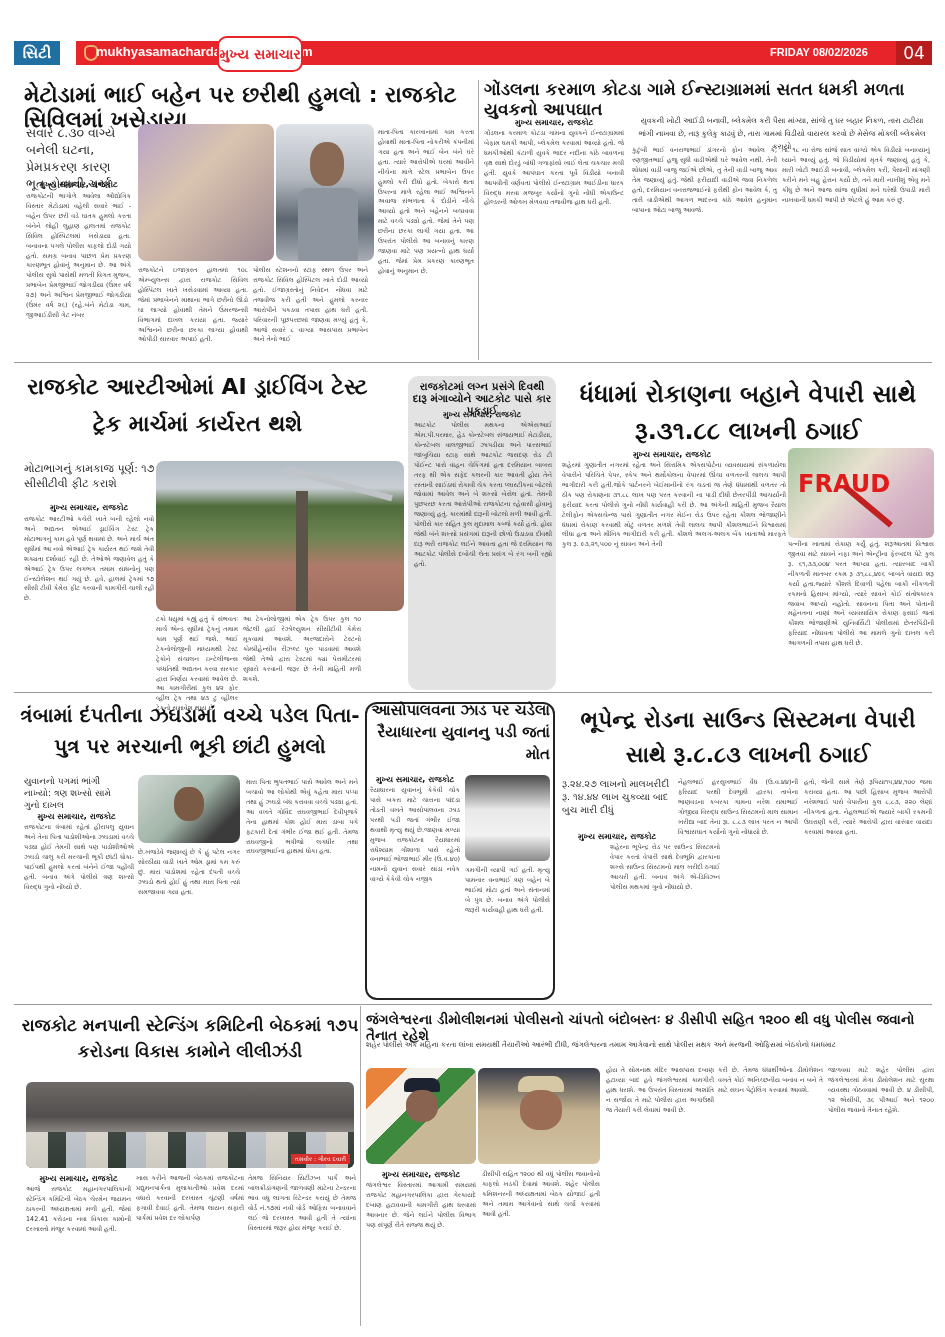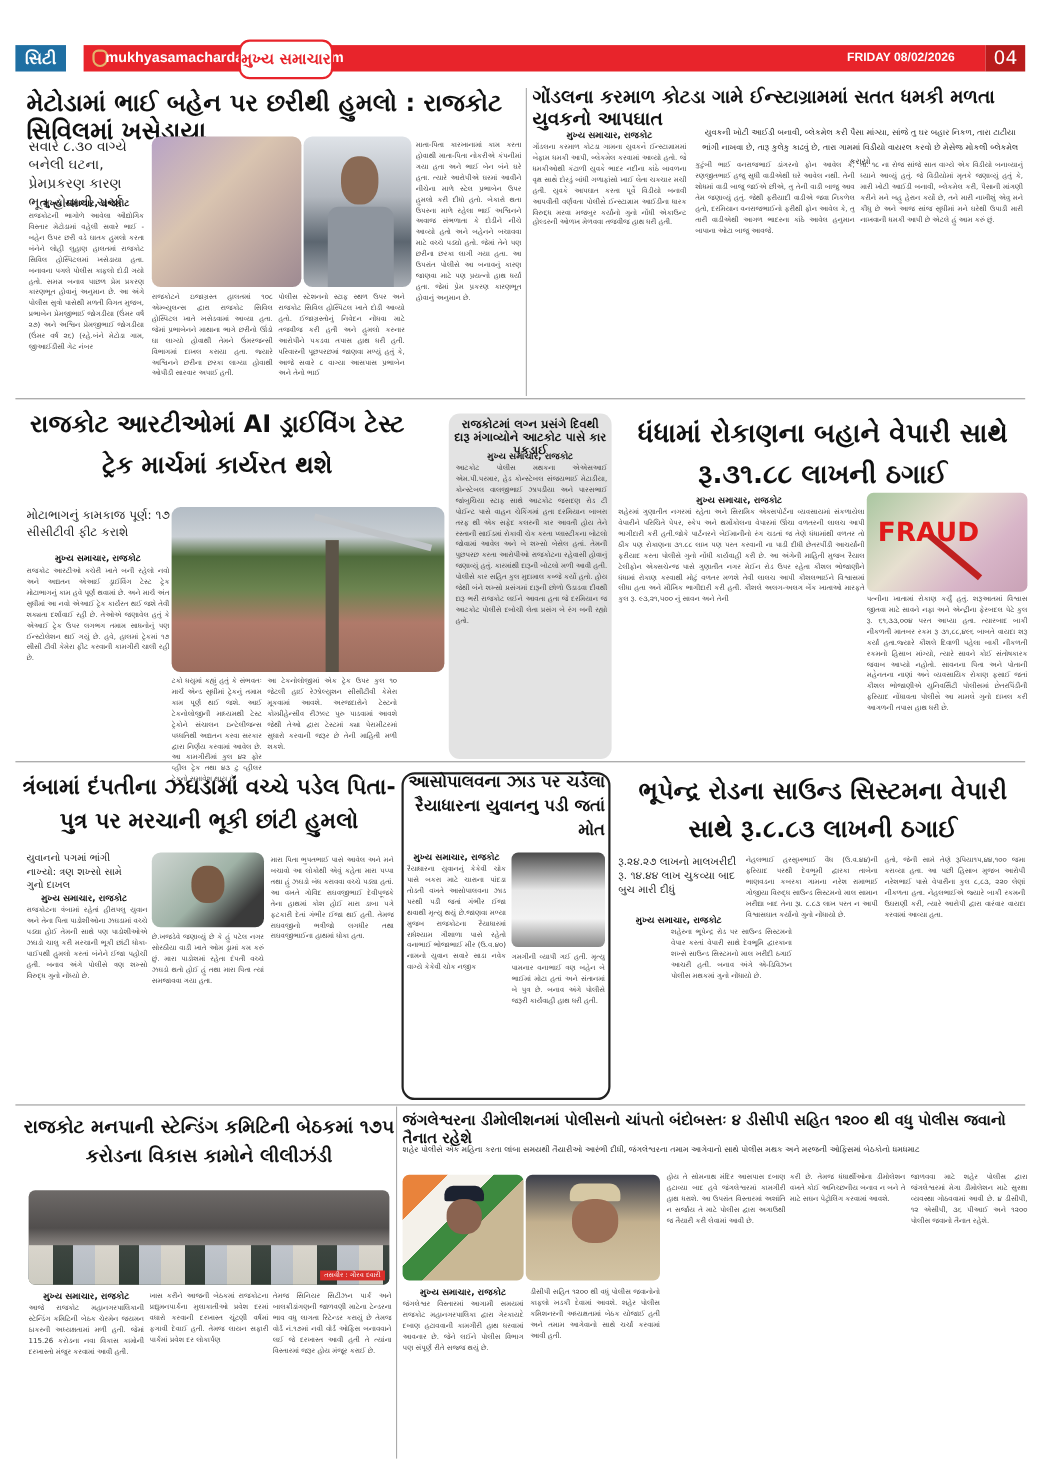--- a/index.html
+++ b/index.html
@@ -114,21 +114,21 @@
 <div class="abs body" style="left:804px;top:778px;width:128px;height:220px;">હતો, જેની સામે તેણે રૂપિયા૧૫,૪૪,૧૦૦ જમા કરાવ્યા હતા. આ પછી હિસાબ મુજબ આરોપી નરેશભાઈ પાસે વેપારીના કુલ ૮,૮૩, ૨૨૦ લેણાં નીકળતા હતા. નેહલભાઈએ જ્યારે બાકી રકમની ઉઘરાણી કરી, ત્યારે આરોપી દ્વારા વારંવાર વાયદા કરવામાં આવ્યા હતા.</div>
 
 <div class="abs hrule" style="left:14px;top:1004px;width:918px;"></div>
 
 <div class="abs headline" style="left:20px;top:1012px;width:340px;font-size:17px;text-align:center;line-height:1.55;">રાજકોટ મનપાની સ્ટેન્ડિંગ કમિટિની બેઠકમાં ૧૭૫ કરોડના વિકાસ કામોને લીલીઝંડી</div>
 <div class="abs img" style="left:26px;top:1082px;width:328px;height:86px;background:linear-gradient(180deg,#6e6a68 0%,#514e4d 40%,#8f8a86 60%,#3f4a3f 100%);border-radius:6px;">
   <div style="position:absolute;left:0;top:50px;width:328px;height:36px;background:repeating-linear-gradient(90deg,#e6e2d8 0 22px,#2f3a34 22px 40px,#c9cfd8 40px 60px);opacity:.85;"></div>
   <div class="caption-red" style="position:absolute;right:4px;bottom:4px;">તસવીર : ગૌરવ દવારી</div>
 </div>
 <div class="abs byline" style="left:26px;top:1174px;width:105px;">મુખ્ય સમાચાર, રાજકોટ</div>
-<div class="abs body" style="left:26px;top:1185px;width:105px;height:140px;">આજે રાજકોટ મહાનગરપાલિકાની સ્ટેન્ડિંગ કમિટિની બેઠક ચેરમેન જયમન ઠાકરની અધ્યક્ષતામાં મળી હતી. જેમાં 115.26 કરોડના નવા વિકાસ કામોની દરખાસ્તો મંજુર કરવામાં આવી હતી.</div>
+<div class="abs body" style="left:26px;top:1185px;width:105px;height:140px;">આજે રાજકોટ મહાનગરપાલિકાની સ્ટેન્ડિંગ કમિટિની બેઠક ચેરમેન જયમન ઠાકરની અધ્યક્ષતામાં મળી હતી. જેમાં 142.41 કરોડના નવા વિકાસ કામોની દરખાસ્તો મંજુર કરવામાં આવી હતી.</div>
 <div class="abs body" style="left:136px;top:1174px;width:108px;height:150px;">ખાસ કરીને આજની બેઠકમાં રાજકોટના પ્રદ્યુમનપાર્કના મુલાકાતીઓ પ્રવેશ દરમાં વધારો કરવાની દરખાસ્ત ચૂંટણી વર્ષમાં ફગાવી દેવાઈ હતી. તેમજ લાયન સફારી પાર્કમાં પ્રવેશ દર લોકાર્પણ</div>
 <div class="abs body" style="left:248px;top:1174px;width:108px;height:150px;">તેમજ સિનિયર સિટીઝન પાર્ક અને બાલક્રીડાંગણની જાળવણી માટેના ટેન્ડરના ભાવ વધુ લાગતા રિટેન્ડર કરાયું છે તેમજ વોર્ડ નં.૧૭માં નવી વોર્ડ ઓફિસ બનાવવાને લઈ જે દરખાસ્ત આવી હતી તે ત્યાંના વિસ્તારમાં જરૂર હોય મંજૂર કરાઈ છે.</div>
 
 <div class="abs vrule" style="left:360px;top:1006px;height:320px;"></div>
 
 <div class="abs headline" style="left:366px;top:1012px;width:568px;font-size:13.5px;">જંગલેશ્વરના ડીમોલીશનમાં પોલીસનો ચાંપતો બંદોબસ્તઃ ૪ ડીસીપી સહિત ૧૨૦૦ થી વધુ પોલીસ જવાનો તૈનાત રહેશે</div>
 <div class="abs sub" style="left:366px;top:1040px;width:568px;font-size:7.2px;">શહેર પોલીસે એક મહિના કરતા લાંબા સમયથી તૈયારીઓ આરંભી દીધી, જંગલેશ્વરના તમામ આગેવાનો સાથે પોલીસ મથક અને મરજની ઓફિસમાં બેઠકોનો ધમધમાટ</div>
 <div class="abs img" style="left:366px;top:1068px;width:110px;height:96px;background:linear-gradient(135deg,#e9833b 0 20%,#f4f1ea 20% 40%,#3d8a3f 40% 55%,#c9b895 55%);border-radius:6px;">
   <div style="position:absolute;left:38px;top:10px;width:36px;height:14px;background:#1c2230;border-radius:8px 8px 2px 2px;"></div>
   <div style="position:absolute;left:40px;top:22px;width:32px;height:32px;border-radius:45%;background:#8a6350;"></div>

